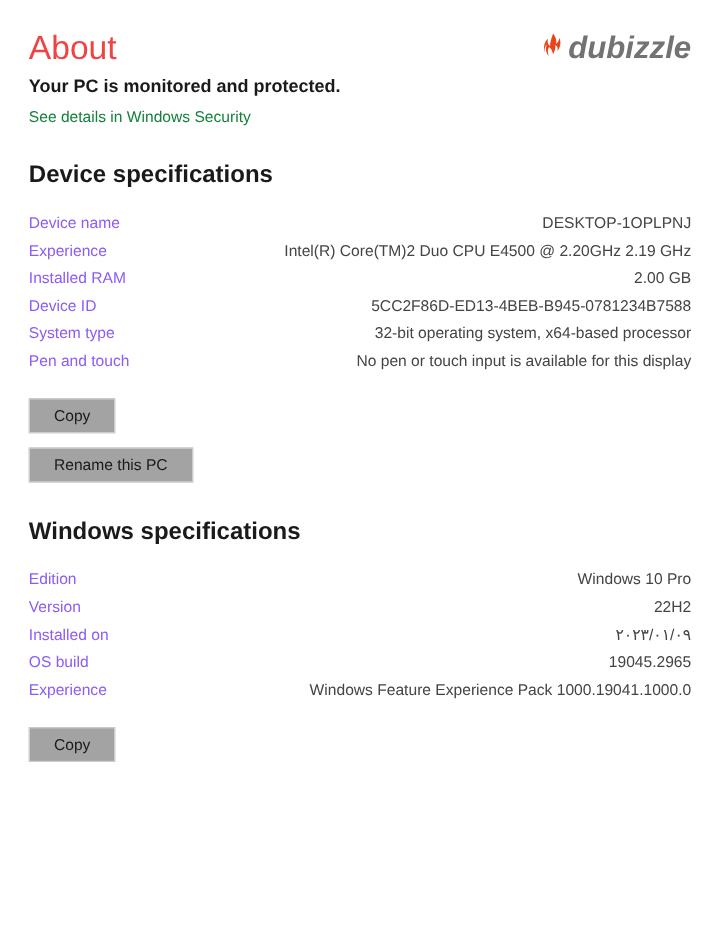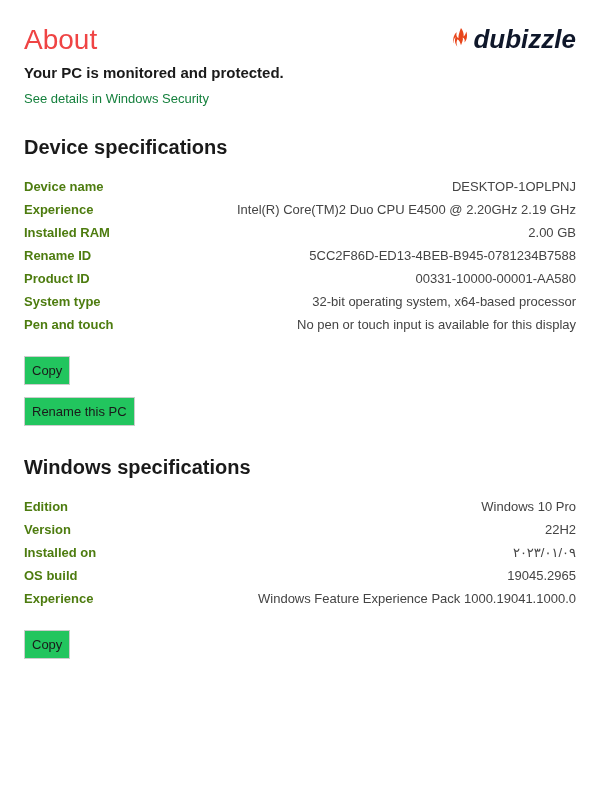--- a/index.html
+++ b/index.html
@@ -31,21 +31,21 @@
     }
 
     .logo-area {
       display: flex;
       align-items: center;
     }
 
     .logo-text {
       font-size: 26px;
       font-weight: 700;
-      color: #0f172a;
+      color: #737373;
       font-style: italic;
     }
 
     .protection-text {
       font-size: 15px;
       font-weight: 600;
       color: #1a1a1a;
       margin-bottom: 8px;
     }
 
@@ -72,35 +72,35 @@
       margin-bottom: 20px;
     }
 
     .specs-table tr td {
       padding: 4px 0;
       vertical-align: top;
       font-size: 13px;
     }
 
     .specs-table tr td:first-child {
-      color: #4d7c0f;
-      font-weight: 700;
+      color: #8b5cf6;
+      font-weight: 400;
       width: 130px;
       min-width: 130px;
     }
 
     .specs-table tr td:last-child {
       color: #444;
       text-align: right;
     }
 
     .btn {
-      background: #22c55e;
+      background: #a3a3a3;
       border: 1px solid #ccc;
-      padding: 6px 7px;
+      padding: 6px 20px;
       font-size: 13px;
       cursor: pointer;
       color: #1a1a1a;
       font-family: 'Segoe UI', Arial, sans-serif;
       margin-bottom: 12px;
       display: inline-block;
     }
 
     .copy-btn {
       margin-bottom: 12px;
@@ -153,26 +153,22 @@
         </tr>
         <tr>
           <td>Experience</td>
           <td>Intel(R) Core(TM)2 Duo CPU    E4500  @ 2.20GHz    2.19 GHz</td>
         </tr>
         <tr>
           <td>Installed RAM</td>
           <td>2.00 GB</td>
         </tr>
         <tr>
-          <td>Rename ID</td>
+          <td>Device ID</td>
           <td>5CC2F86D-ED13-4BEB-B945-0781234B7588</td>
-        </tr>
-        <tr>
-          <td>Product ID</td>
-          <td>00331-10000-00001-AA580</td>
         </tr>
         <tr>
           <td>System type</td>
           <td>32-bit operating system, x64-based processor</td>
         </tr>
         <tr>
           <td>Pen and touch</td>
           <td>No pen or touch input is available for this display</td>
         </tr>
       </tbody>

